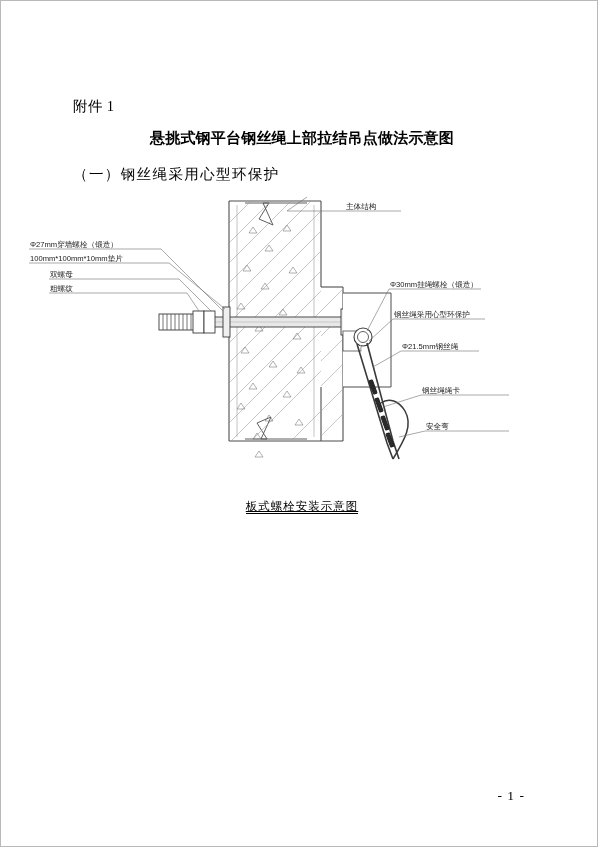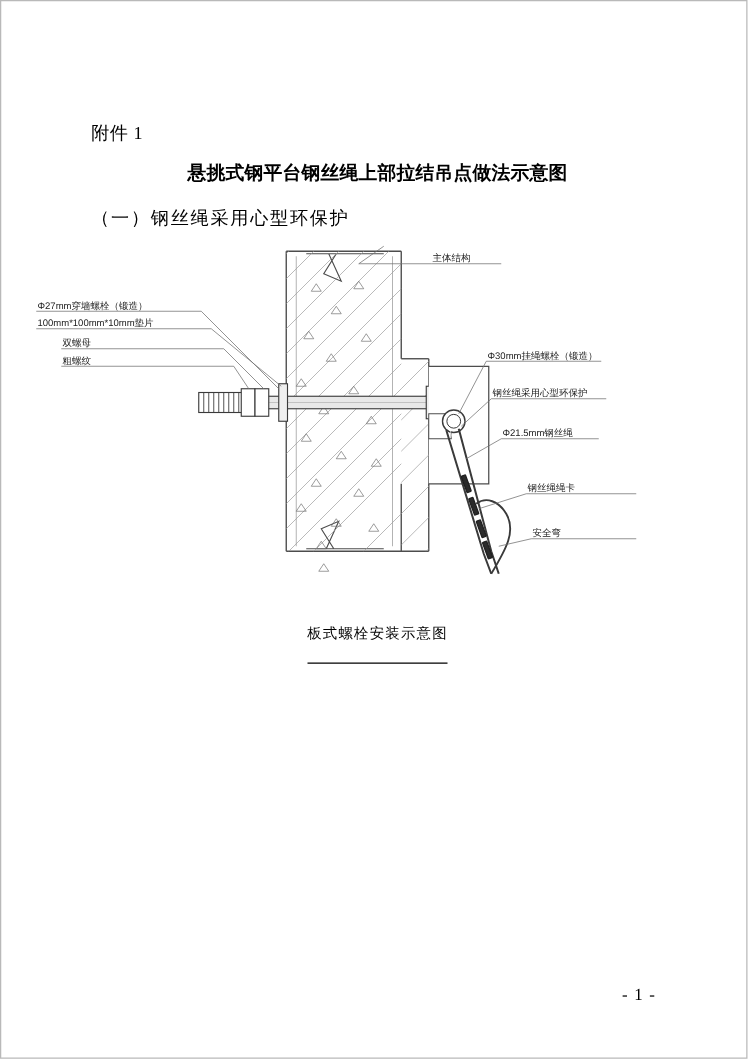--- a/index.html
+++ b/index.html
@@ -67,21 +67,22 @@
     top: 498px;
     width: 100%;
     text-align: center;
     font-size: 11.5px;
     letter-spacing: 1px;
     padding-left: 6px;
     box-sizing: border-box;
   }
   .caption span {
     border-bottom: 1px solid #000;
-    padding-bottom: 17px;
+    padding-bottom: 1px;
+    text-decoration: underline;
   }
   .page-number {
     position: absolute;
     right: 72px;
     bottom: 42px;
     font-size: 13.5px;
     letter-spacing: 1px;
   }
   svg text {
     font-family: "Liberation Sans", "DejaVu Sans", sans-serif;

